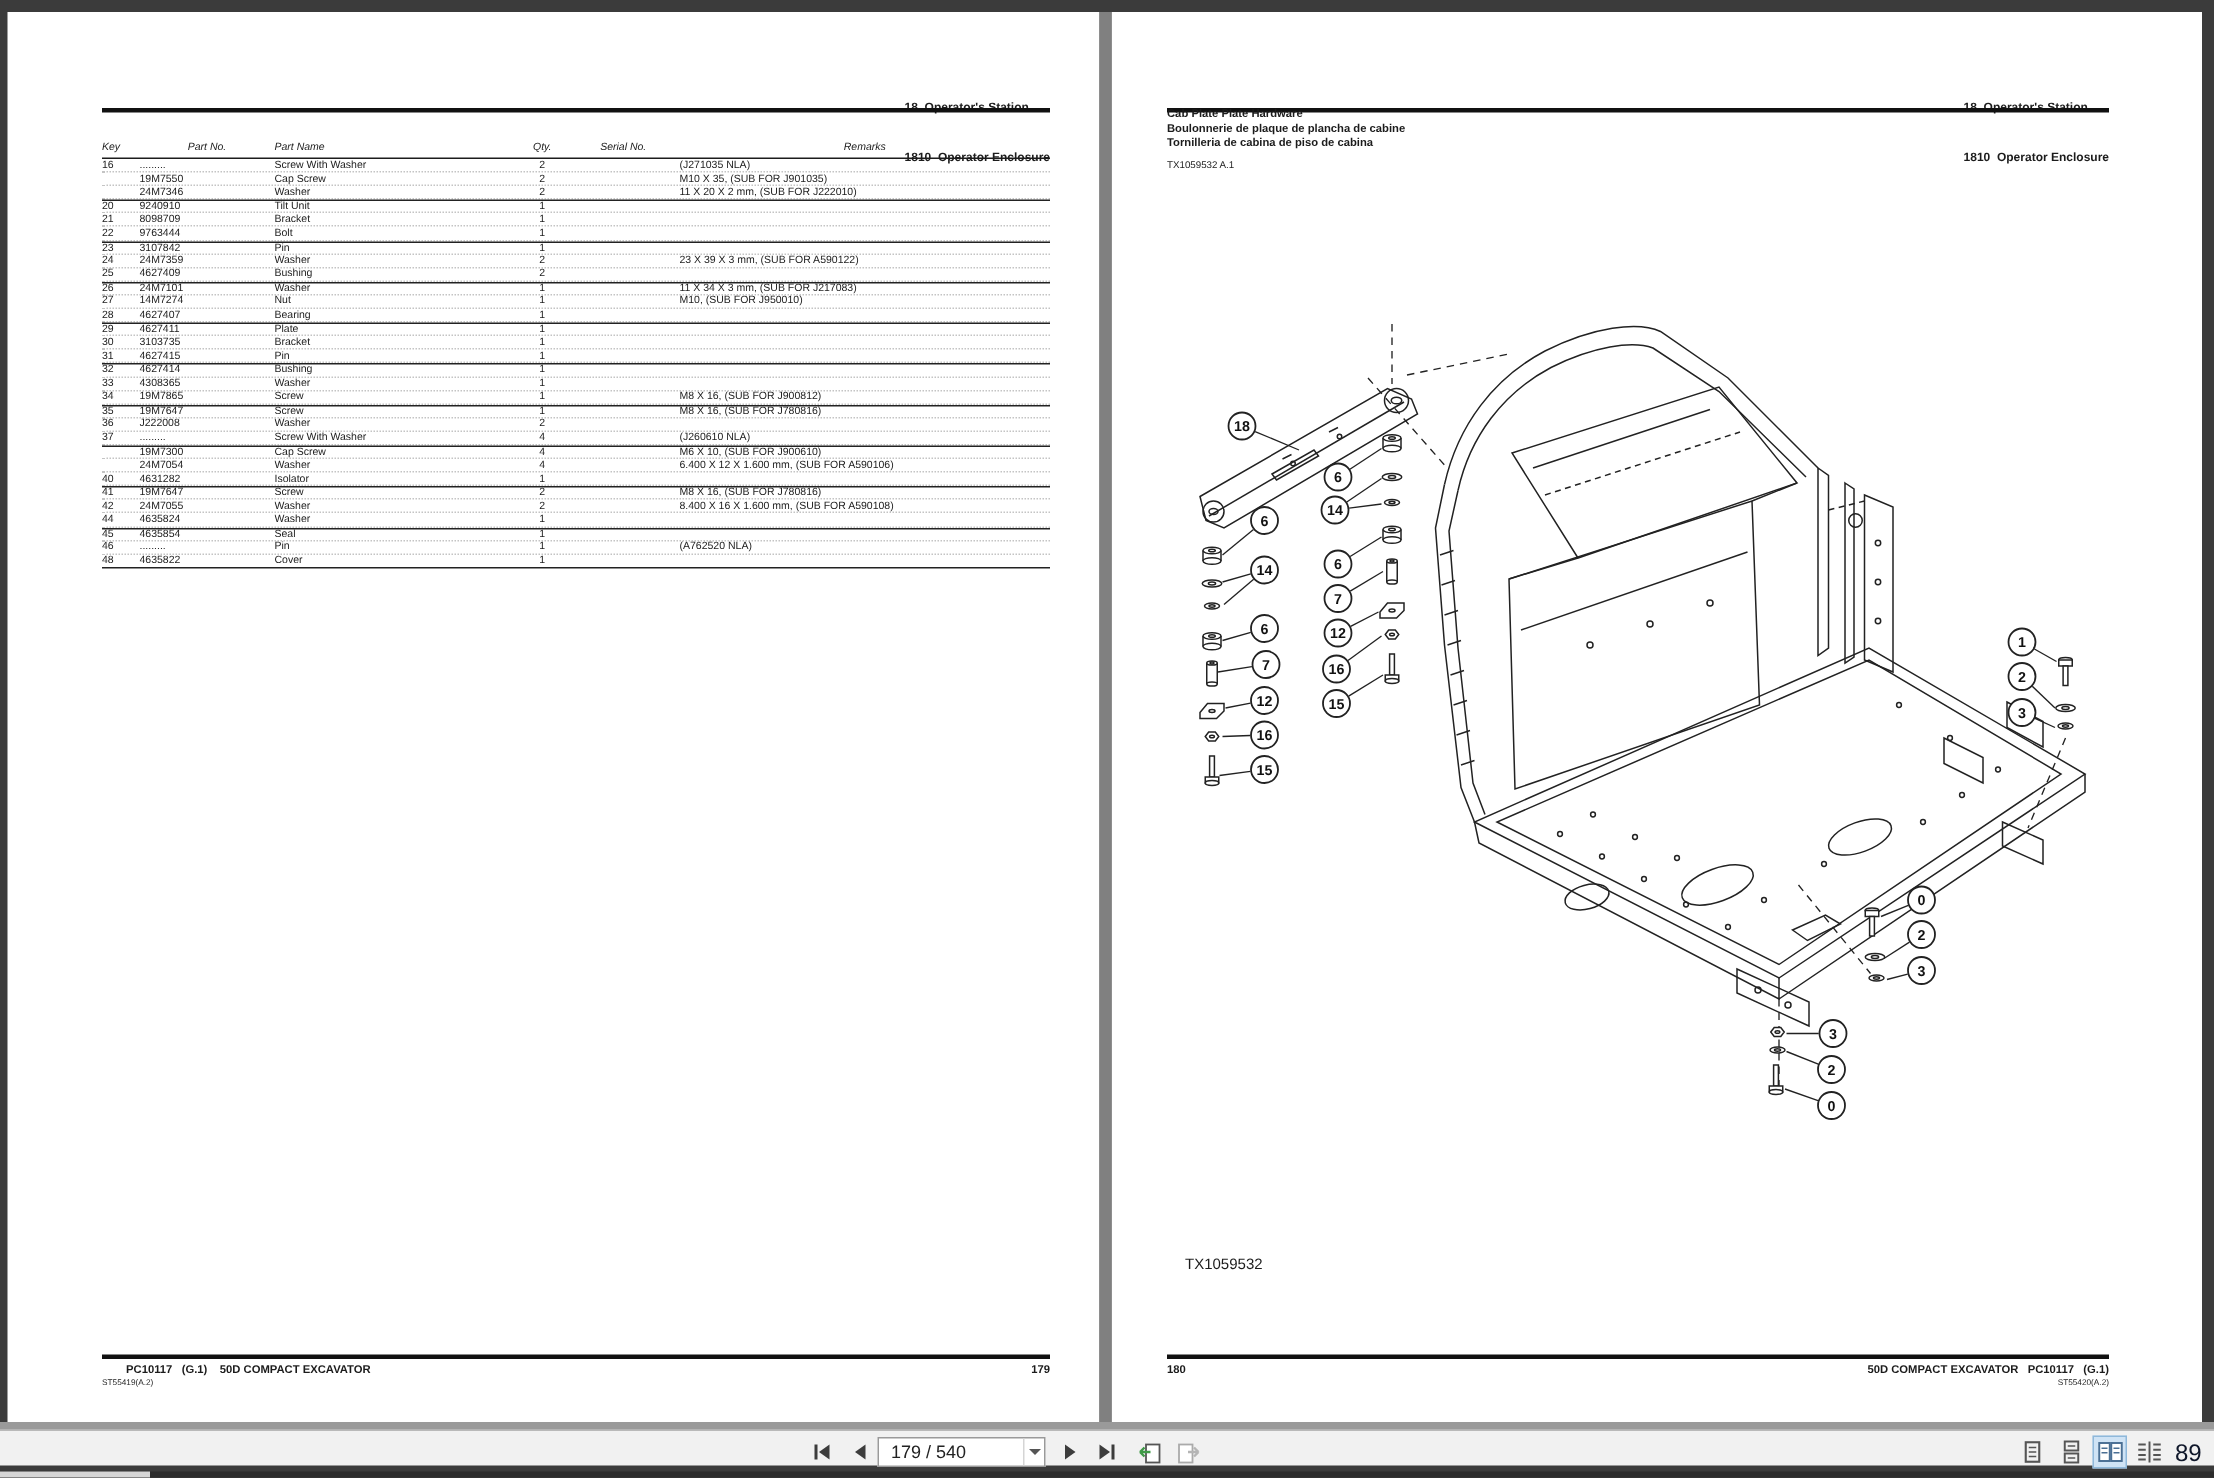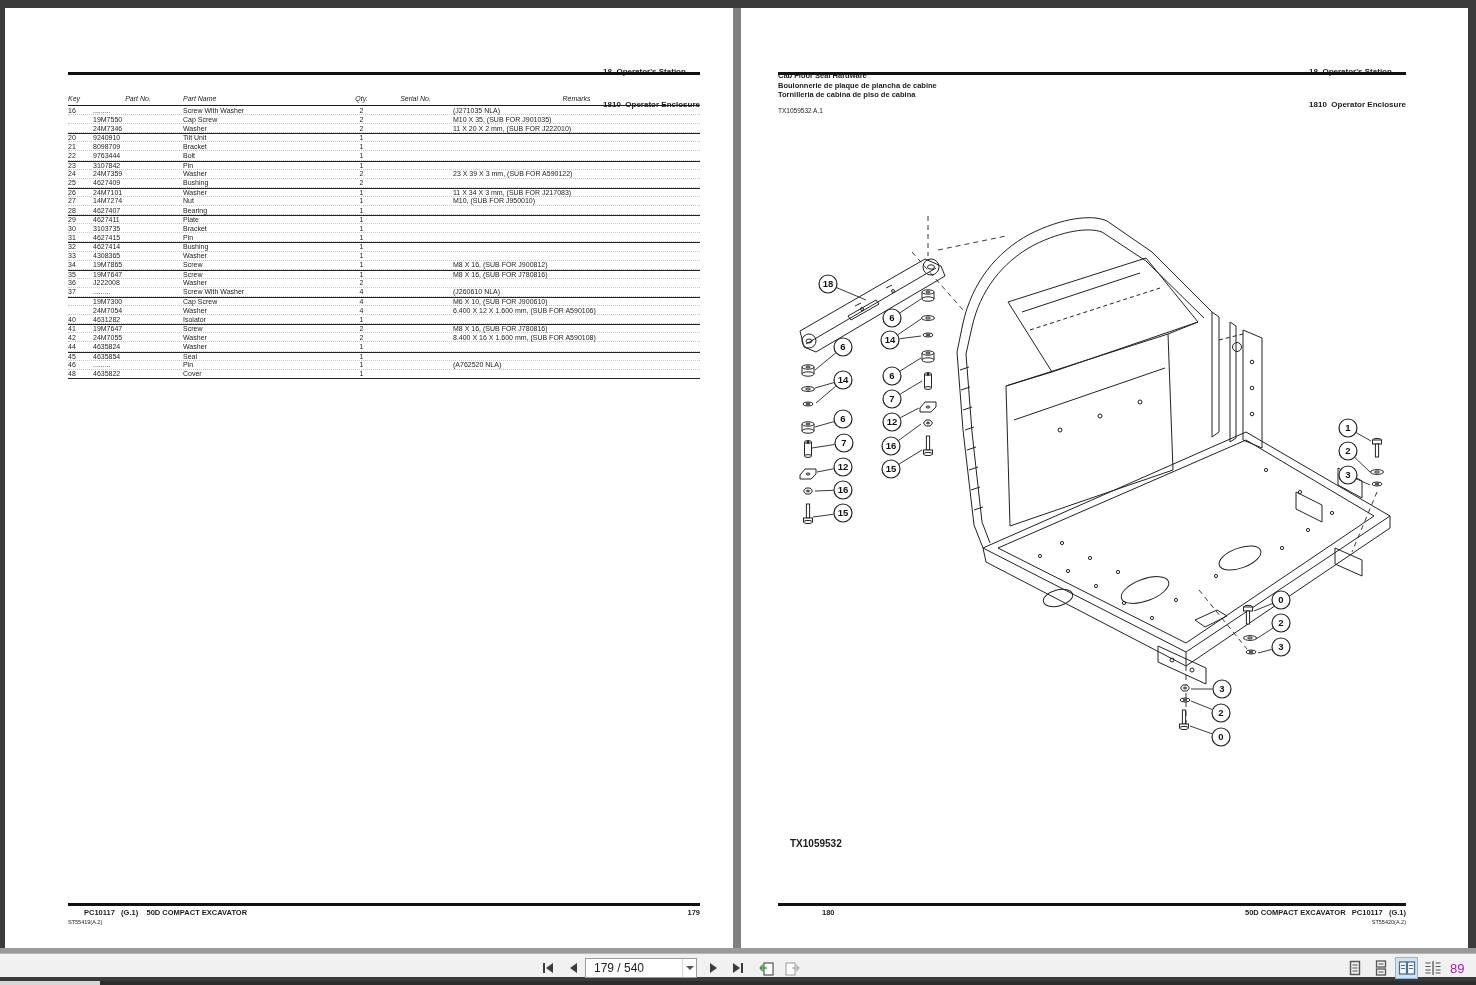--- a/index.html
+++ b/index.html
@@ -46,39 +46,39 @@
   .th-key  { width:25px; }
   .th-pn   { width:90px; text-align:center; }
   .th-name { width:162px; }
   .th-qty  { width:33px; text-align:center; }
   .th-ser  { width:75px; text-align:center; }
   .th-rem  { flex:1; text-align:center; }
 
   
   .title-block { position:absolute; left:37px; top:63px; font-size:7.5px; font-weight:bold; line-height:9.5px; }
   .fig-ref { position:absolute; left:37px; top:99px; font-size:6.5px; }
-  .fig-label { position:absolute; left:49px; top:830px; font-size:10px; font-weight:bold; }
+  .fig-label { position:absolute; left:49px; top:830px; font-size:10px; font-weight:normal; }
   .diagram { position:absolute; left:0; top:195px; width:727px; height:590px; }
 
   
   .toolbar { position:absolute; left:0; top:953px; width:1476px; height:24px;
              background:#f1f1f1; border-top:1px solid #b9b9b9; }
   .tb-btn { position:absolute; top:3px; width:22px; height:22px; border:none; background:transparent;
             color:#3c3c3c; display:flex; align-items:center; justify-content:center; cursor:pointer; }
   .tb-btn.disabled { color:#aaaaaa; }
   .page-box { position:absolute; left:585px; top:4px; width:112px; height:20px; background:#ffffff;
               border:1px solid #9a9a9a; font-size:12px; color:#222; display:flex; align-items:center; }
   .page-box .pval { padding-left:8px; flex:1; }
   .page-box .dd { width:14px; height:100%; display:flex; align-items:center; justify-content:center;
                   border-left:1px solid #d5d5d5; }
   .page-box .dd:after { content:""; border:4px solid transparent; border-top-color:#555; margin-top:4px; }
   .lay-btn { position:absolute; top:3px; width:23px; height:22px; border:1px solid transparent;
              background:transparent; display:flex; align-items:center; justify-content:center; cursor:pointer; }
   .lay-btn.active { background:#cfe3f5; border-color:#8fb8da; }
-  .zoom-label { position:absolute; top:7px; left:1450px; font-size:13px; color:#a21caf; }
+  .zoom-label { position:absolute; top:7px; left:1450px; font-size:16px; color:#0f172a; }
   .bottom-strip { position:absolute; left:0; top:981px; width:1476px; height:4px; background:#2c2c2c; }
   .bottom-strip .lt { position:absolute; left:0; top:0; width:100px; height:4px; background:#d6d6d6; }
 </style>
 </head>
 <body>
 
 <div class="viewer">
 
   <div class="page page-left">
     <div class="run-head">
@@ -347,21 +347,21 @@
   </div>
 
   <div class="page page-right">
     <div class="run-head">
       <div>18  Operator's Station</div>
       <div>1810  Operator Enclosure</div>
     </div>
     <div class="head-rule"></div>
 
     <div class="title-block">
-      <div>Cab Floor Seal Hardware</div>
+      <div>Cab Plate Plate Hardware</div>
       <div>Boulonnerie de plaque de plancha de cabine</div>
       <div>Tornilleria de cabina de piso de cabina</div>
     </div>
     <div class="fig-ref">TX1059532 A.1</div>
 
     <svg class="diagram" viewBox="741 203 727 590" xmlns="http://www.w3.org/2000/svg">
 
       <g stroke="#222" fill="none" stroke-width="1">
         <path d="M963,323 C972,283 996,252 1030,234 C1062,218 1092,214 1107,221 L1152,252 L1212,312"></path>
         <path d="M972,327 C980,291 1002,262 1034,245 C1062,231 1088,227 1102,232 L1146,261 L1204,318"></path>
@@ -678,21 +678,21 @@
             <line x1="1212.0469364179282" y1="733.8231064708777" x2="1190" y2="726" stroke="#222" stroke-width="0.9"></line>
             <circle cx="1221" cy="737" r="9" fill="#fff" stroke="#222" stroke-width="1.2"></circle>
             <text x="1221" y="740.4" text-anchor="middle" font-size="9.5" font-weight="bold" fill="#111" font-family="Liberation Sans, sans-serif">0</text>
           </g>
         </g>
     </svg>
 
     <div class="fig-label">TX1059532</div>
 
     <div class="foot-rule"></div>
-    <div class="foot-line" style="left:37px;margin-left:44px;">180</div>
+    <div class="foot-line" style="left:37px;">180</div>
     <div class="foot-line" style="right:62px;">50D COMPACT EXCAVATOR   PC10117   (G.1)</div>
     <div class="foot-sub" style="right:62px;">ST55420(A.2)</div>
   </div>
 
   <div class="gutter"></div>
   <div class="under-band"></div>
 
   <div class="toolbar">
     <button class="tb-btn" style="left:537px;" title="First page">
       <svg width="14" height="12" viewBox="0 0 14 12">

